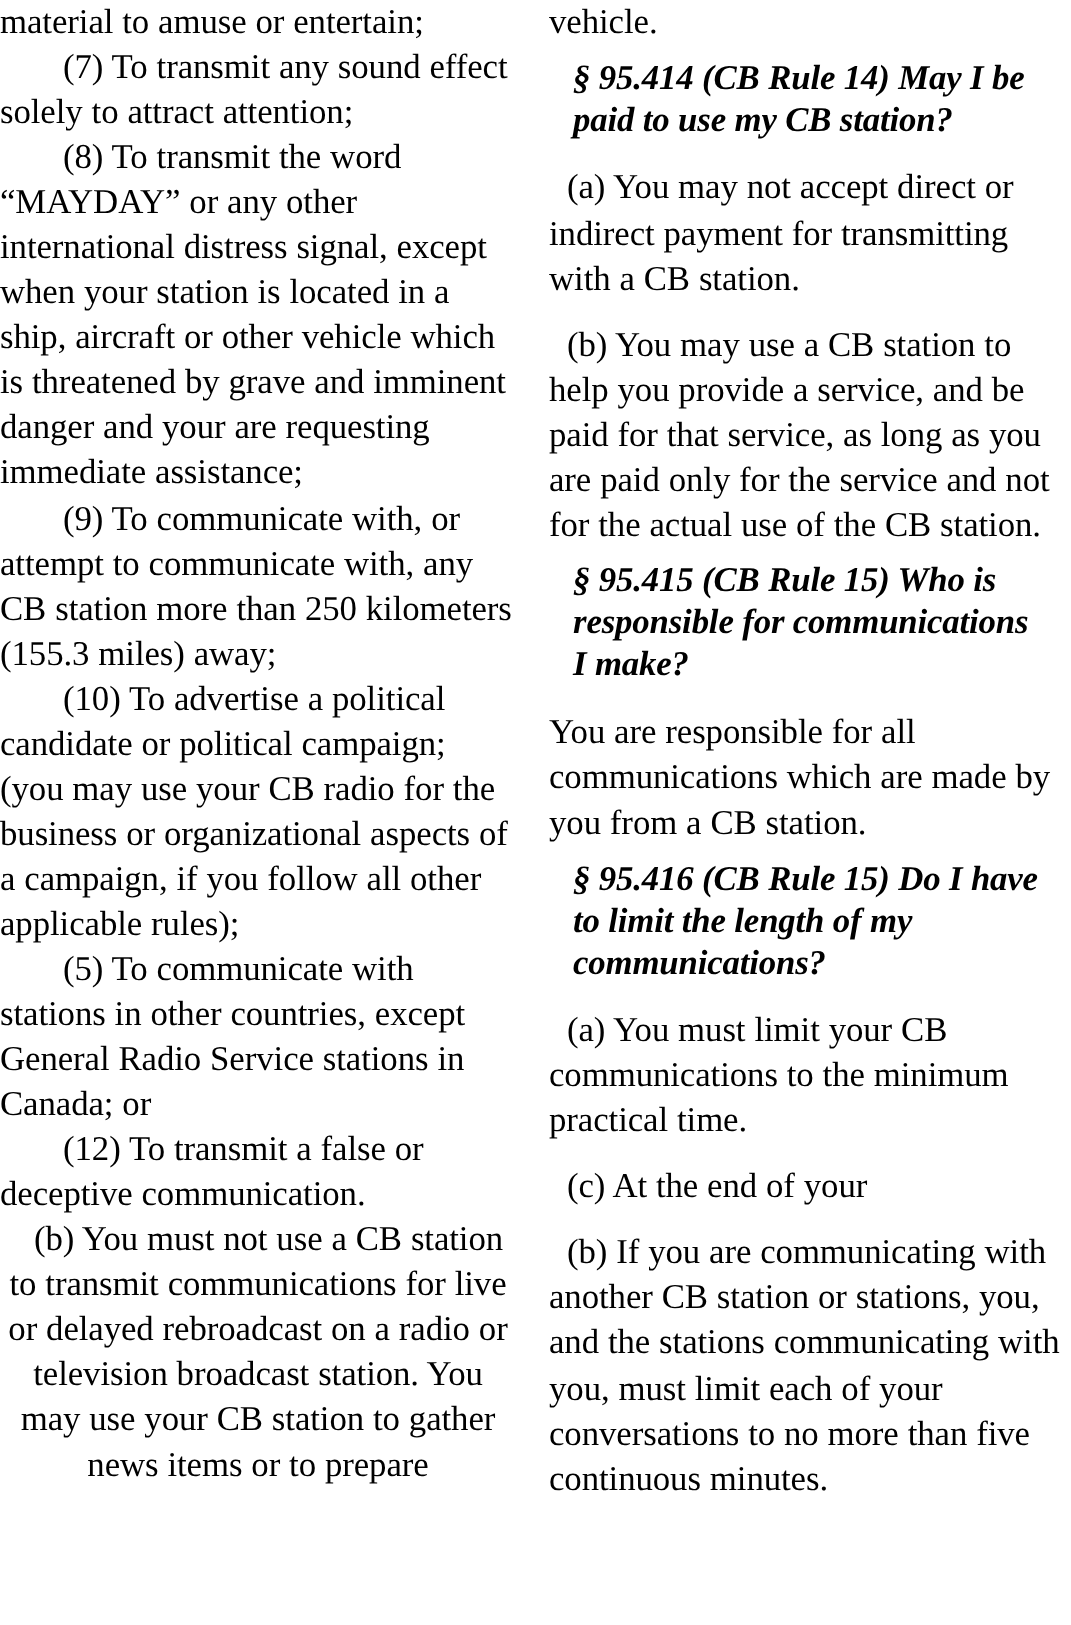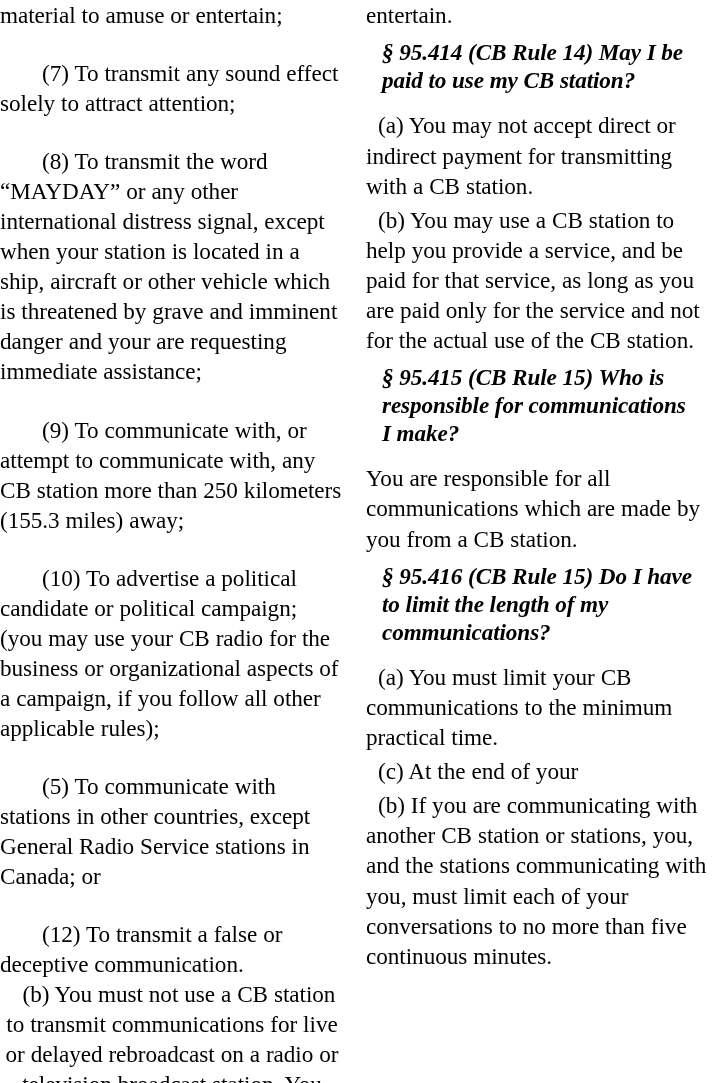--- a/index.html
+++ b/index.html
@@ -38,21 +38,20 @@
     font-size: 23.2px;
     line-height: 30.05px;
     text-align: left;
     margin: 0;
     letter-spacing: -0.05px;
     word-spacing: 0.2px;
   }
   
   .p-num {
     text-indent: 42px;
-    margin-top: 28px;
   }
   
   .p-letter-left {
     text-indent: 14px;
     text-align: center;
   }
   
   .p-letter-right {
     text-indent: 12px;
   }
@@ -63,21 +62,21 @@
     font-size: 23.2px;
     line-height: 28.2px;
     font-weight: bold;
     font-style: italic;
     margin: 16px;
     text-indent: 0;
     letter-spacing: -0.1px;
   }
   .gap-before-heading { margin-top: 8px; }
   .gap-after-heading  { margin-top: 9px; }
-  .gap-para           { margin-top: 4px; }
+  .gap-para           { margin-top: 14px; }
 </style>
 </head>
 <body>
 
 <div class="page">
 
   <div class="col col-left">
 
     <p class="body-text p-plain">material to amuse or entertain;</p>
 
@@ -92,21 +91,21 @@
     <p class="body-text p-num">(5) To communicate with stations in other countries, except General Radio Service stations in Canada; or</p>
 
     <p class="body-text p-num">(12) To transmit a false or deceptive communication.</p>
 
     <p class="body-text p-letter-left">(b) You must not use a CB station to transmit communications for live or delayed rebroadcast on a radio or television broadcast station. You may use your CB station to gather news items or to prepare</p>
 
   </div>
 
   <div class="col col-right">
 
-    <p class="body-text p-plain">entertain.</p>
+    <p class="body-text p-plain">vehicle.</p>
 
     <h2 class="heading gap-before-heading">§ 95.414 (CB Rule 14) May I be paid to use my CB station?</h2>
 
     <p class="body-text p-letter-right gap-after-heading">(a) You may not accept direct or indirect payment for transmitting with a CB station.</p>
 
     <p class="body-text p-letter-right gap-para">(b) You may use a CB station to help you provide a service, and be paid for that service, as long as you are paid only for the service and not for the actual use of the CB station.</p>
 
     <h2 class="heading gap-before-heading">§ 95.415 (CB Rule 15) Who is responsible for communications I make?</h2>
 
     <p class="body-text p-plain gap-after-heading">You are responsible for all communications which are made by you from a CB station.</p>

